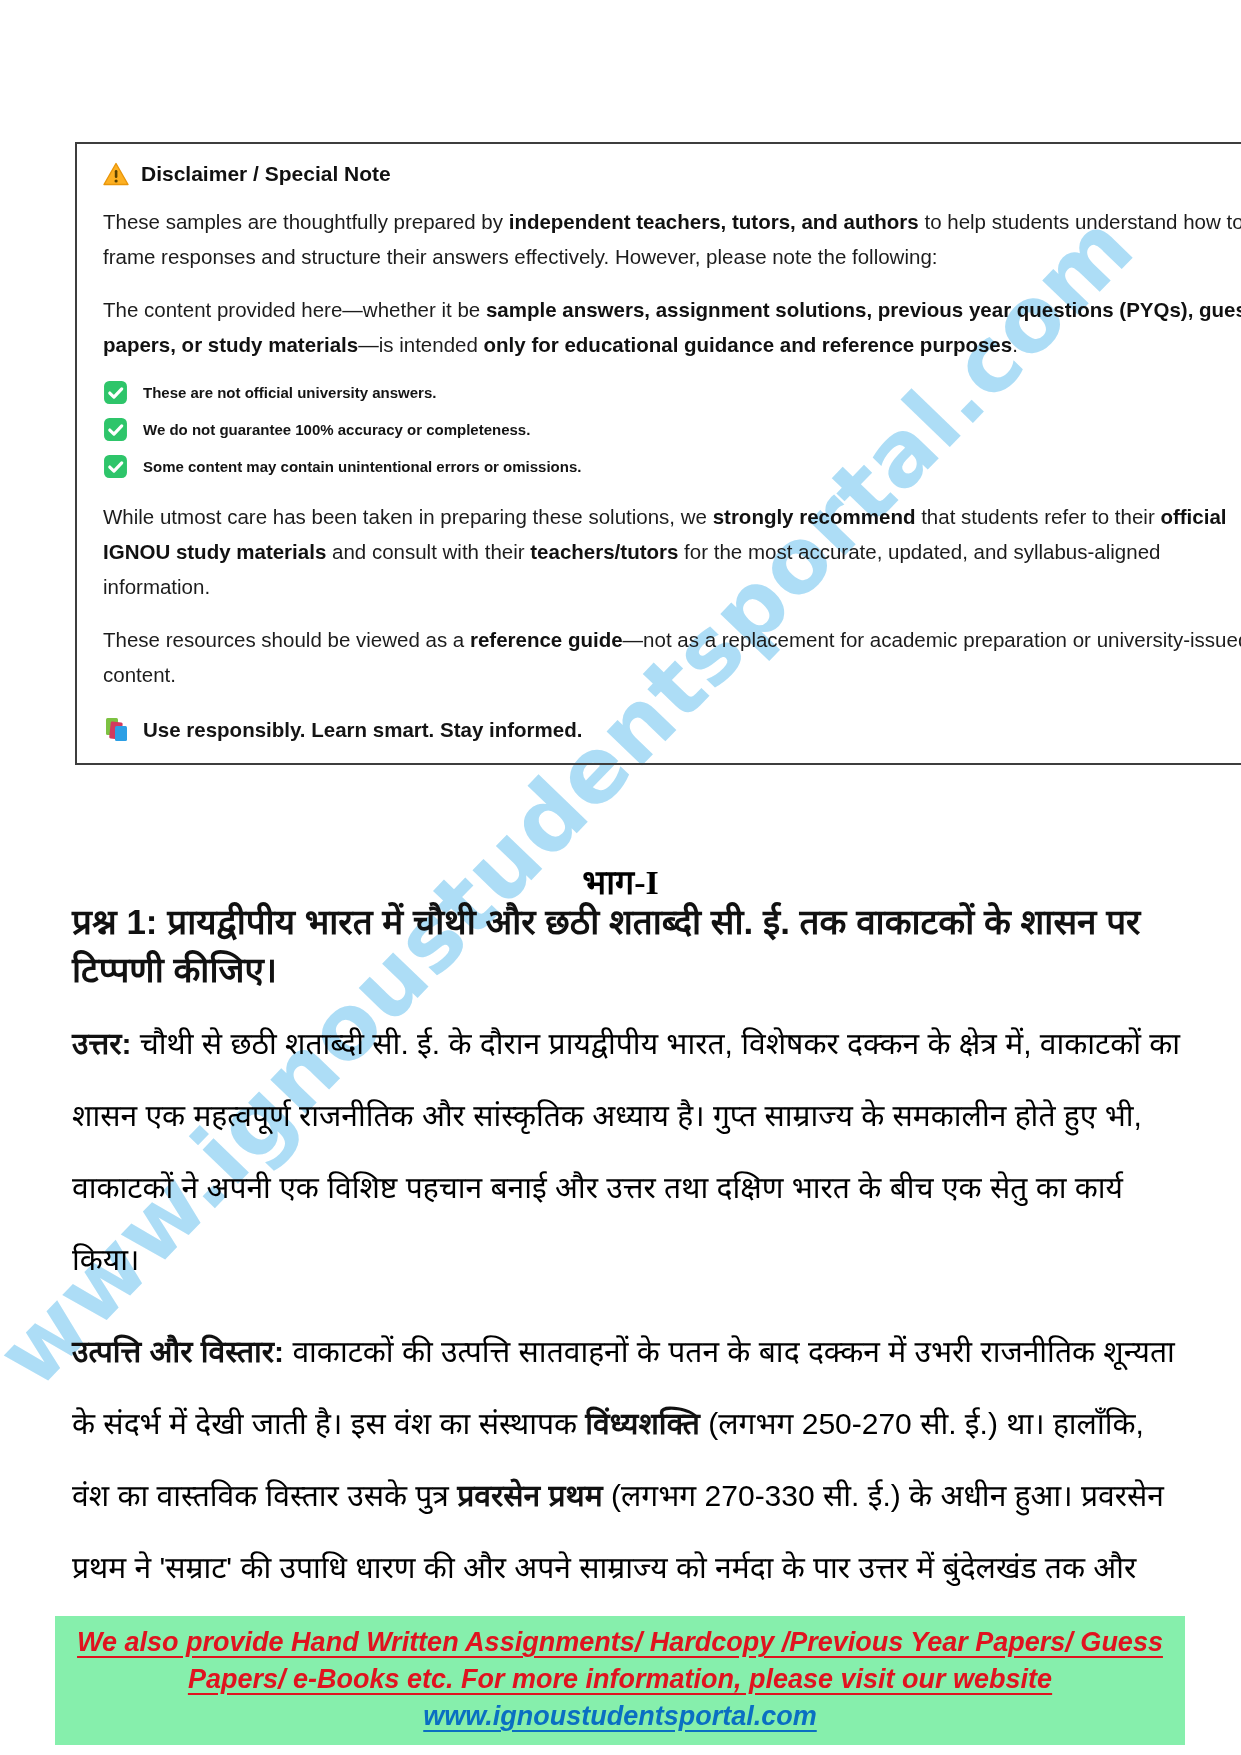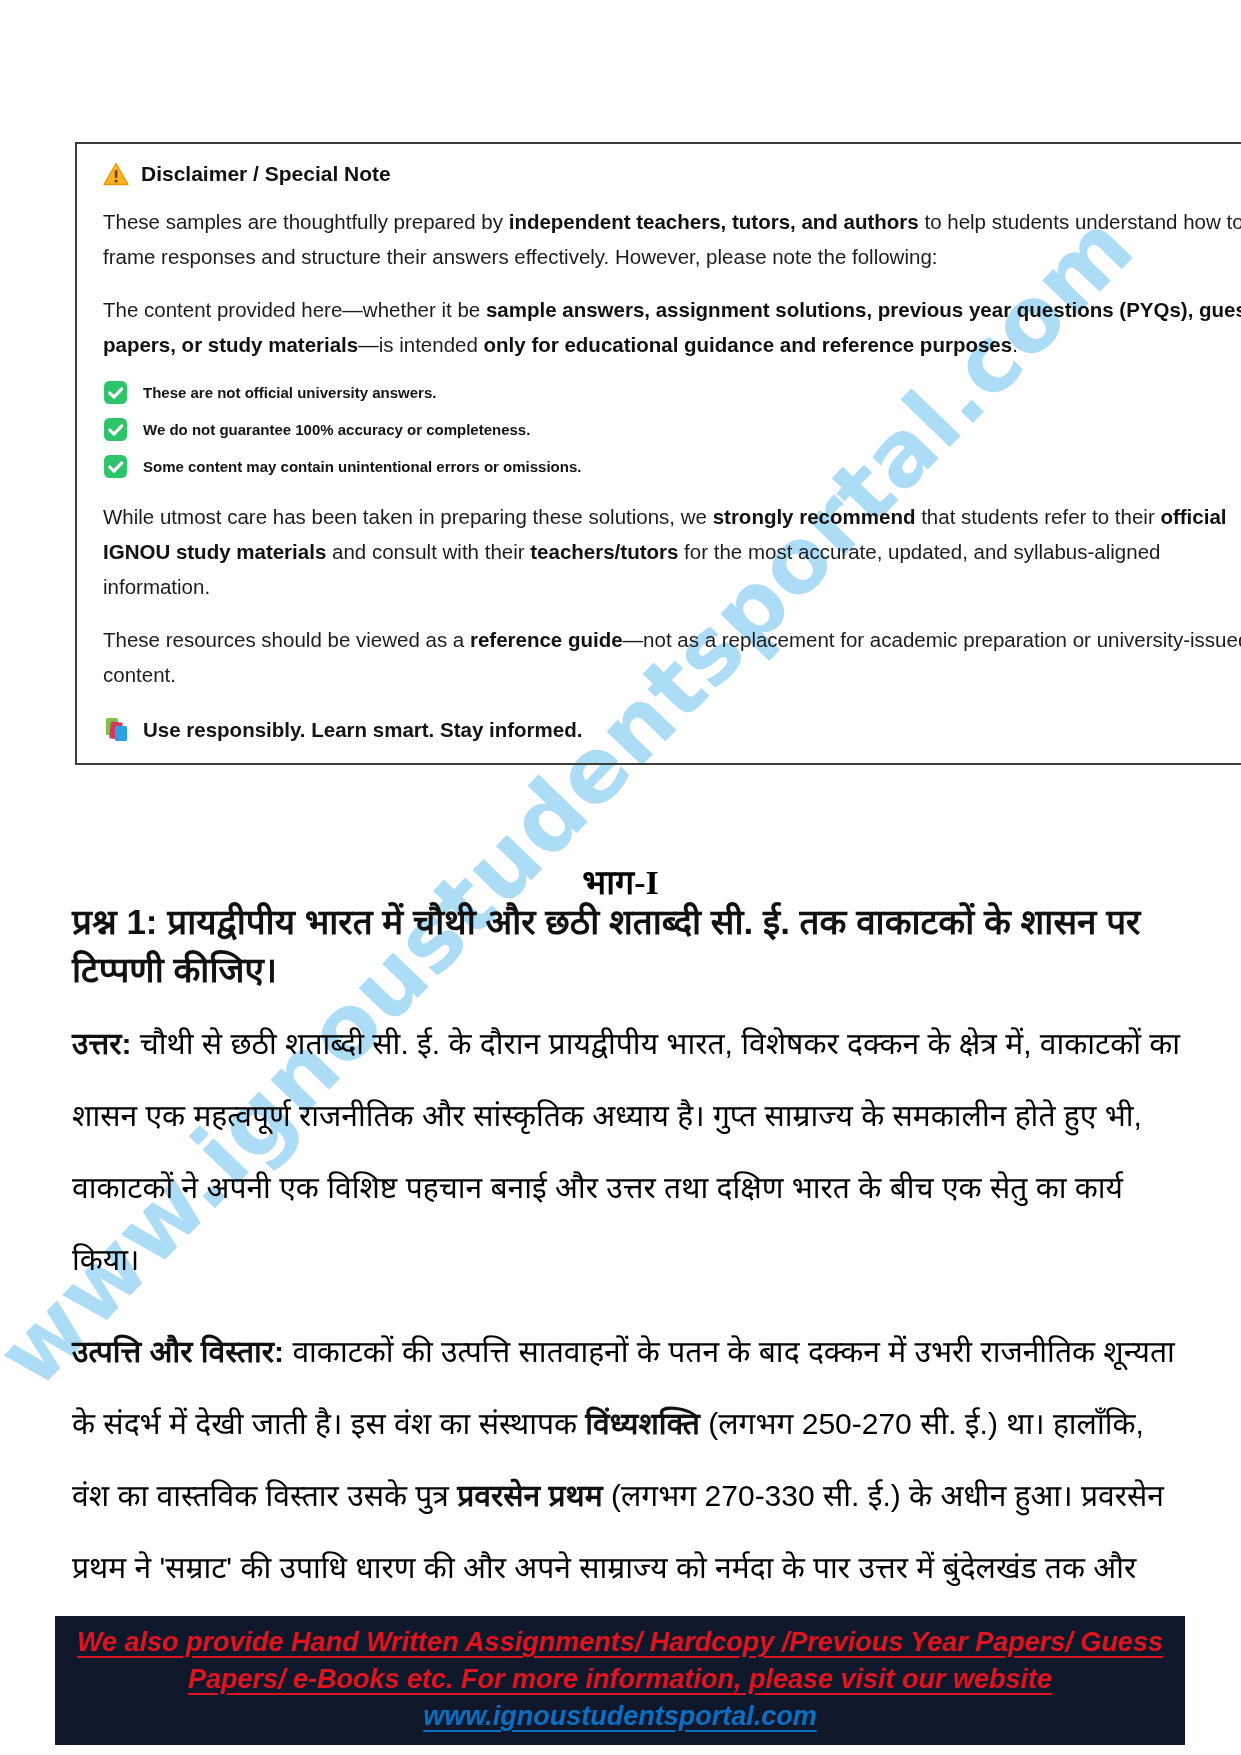--- a/index.html
+++ b/index.html
@@ -140,15 +140,15 @@
   </div>
 
   <h1 class="part-heading">भाग-I</h1>
 
   <div class="main-content">
     <p class="question"><span class="b">प्रश्न 1: प्रायद्वीपीय भारत में चौथी और छठी शताब्दी सी. ई. तक वाकाटकों के शासन पर टिप्पणी कीजिए।</span></p>
     <p class="hindi-para"><span class="b">उत्तर:</span><span> चौथी से छठी शताब्दी सी. ई. के दौरान प्रायद्वीपीय भारत, विशेषकर दक्कन के क्षेत्र में, वाकाटकों का शासन एक महत्वपूर्ण राजनीतिक और सांस्कृतिक अध्याय है। गुप्त साम्राज्य के समकालीन होते हुए भी, वाकाटकों ने अपनी एक विशिष्ट पहचान बनाई और उत्तर तथा दक्षिण भारत के बीच एक सेतु का कार्य किया।</span></p>
     <p class="hindi-para"><span class="b">उत्पत्ति और विस्तार:</span><span> वाकाटकों की उत्पत्ति सातवाहनों के पतन के बाद दक्कन में उभरी राजनीतिक शून्यता के संदर्भ में देखी जाती है। इस वंश का संस्थापक </span><span class="b">विंध्यशक्ति</span><span> (लगभग 250-270 सी. ई.) था। हालाँकि, वंश का वास्तविक विस्तार उसके पुत्र </span><span class="b">प्रवरसेन प्रथम</span><span> (लगभग 270-330 सी. ई.) के अधीन हुआ। प्रवरसेन प्रथम ने 'सम्राट' की उपाधि धारण की और अपने साम्राज्य को नर्मदा के पार उत्तर में बुंदेलखंड तक और दक्षिण में उत्तरी महाराष्ट्र और विदर्भ तक फैलाया। उसकी मृत्यु के बाद, वाकाटक साम्राज्य दो प्रमुख शाखाओं में विभाजित हो गया:</span></p>
   </div>
 
-  <div class="page-footer" style="background: #0f172a; color: rgb(224, 19, 31);"><span>We also provide Hand Written Assignments/ Hardcopy /Previous Year Papers/ Guess Papers/ e-Books etc. For more information, please visit our website </span><span class="lnk">www.ignoustudentsportal.com</span></div>
+  <div class="page-footer" style="background: #86efac; color: rgb(224, 19, 31);"><span>We also provide Hand Written Assignments/ Hardcopy /Previous Year Papers/ Guess Papers/ e-Books etc. For more information, please visit our website </span><span class="lnk">www.ignoustudentsportal.com</span></div>
 
 </div>
 
 </body></html>

